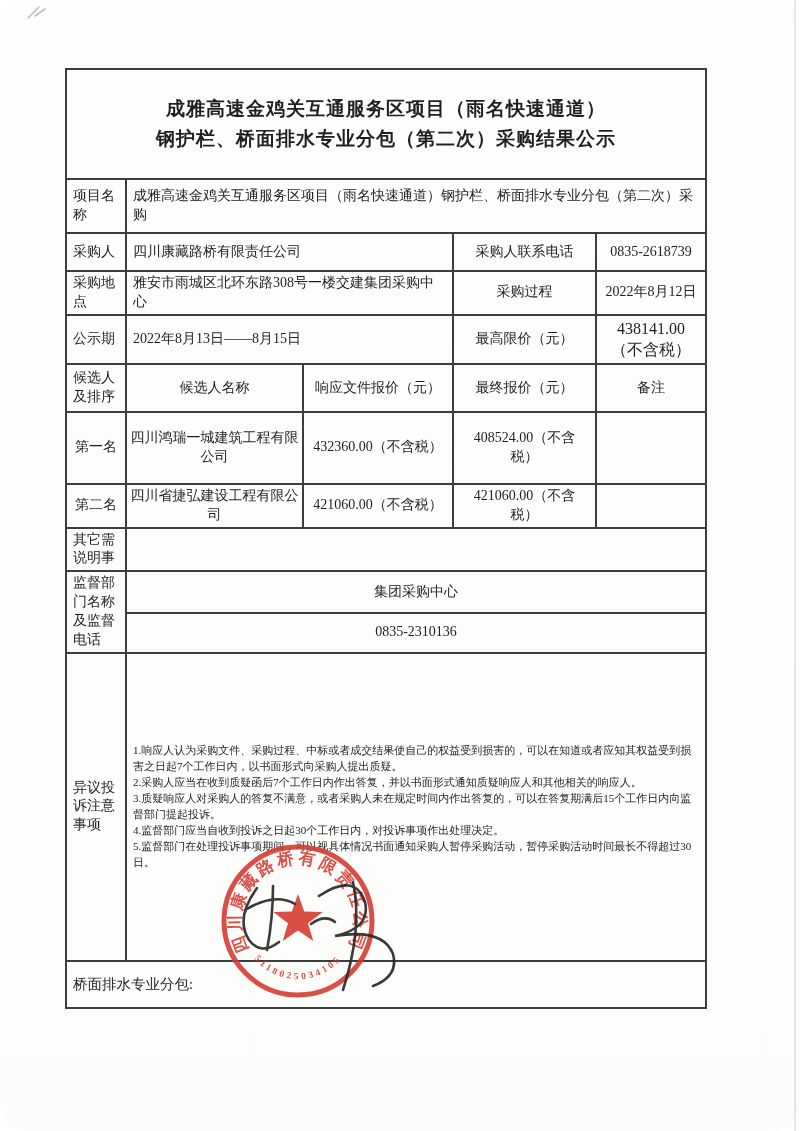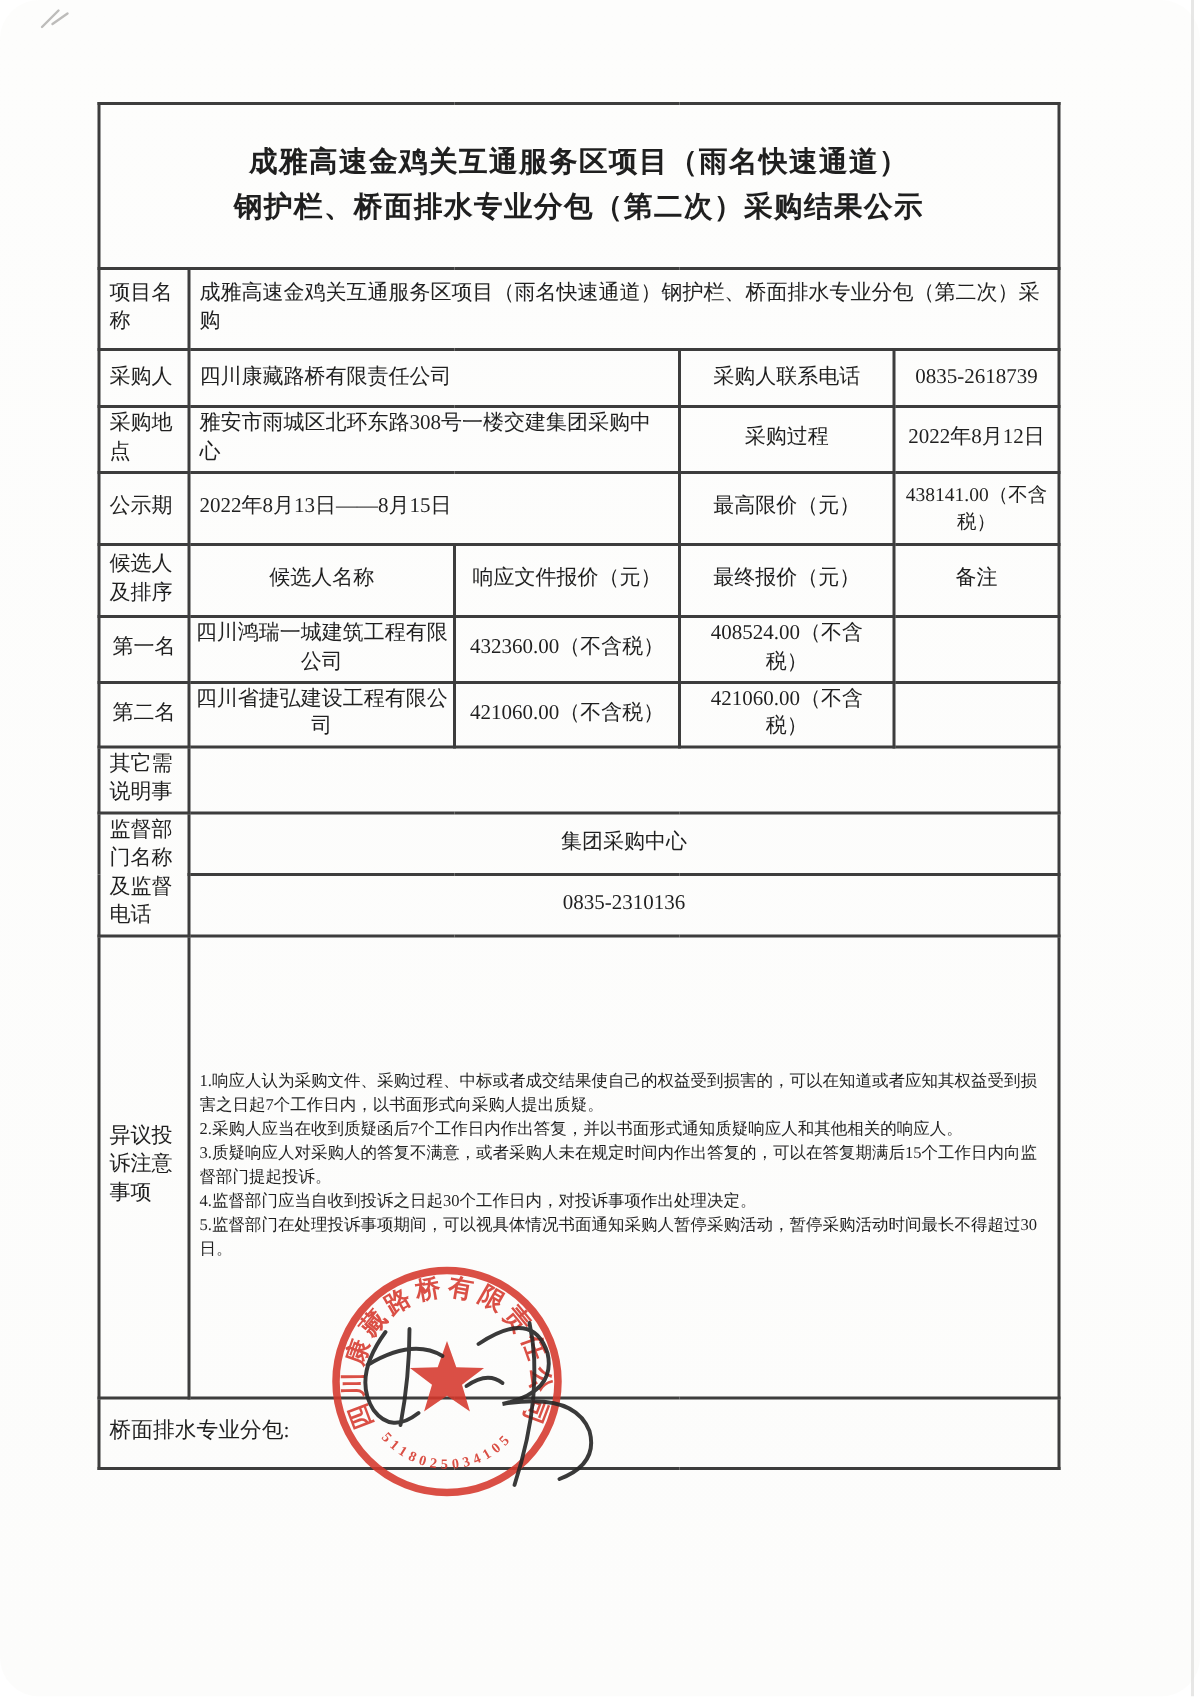--- a/index.html
+++ b/index.html
@@ -27,21 +27,21 @@
     vertical-align:middle;
     padding:2px 6px;
     word-break:break-all;
     background:transparent;
   }
   .title-cell{text-align:center;vertical-align:middle;}
   .title-line{font-weight:bold;font-size:19px;letter-spacing:1px;line-height:1.6;}
   .lbl{padding:2px 4px 2px 5px;}
   .c-center{text-align:center;}
   .c-left{text-align:left;margin-left:36px;}
-  .small-val{font-size:13px;line-height:1.35;text-align:center;padding:2px 3px;}
+  .small-val{font-size:16px;line-height:1.35;text-align:center;padding:2px 3px;}
   .notice{
     white-space:pre-line;
     font-size:11px;line-height:1.45;
     padding:4px 6px;
   }
   .sig-row td{padding-left:6px;font-size:14.5px;}
   
   .seal{position:absolute;left:219px;top:842px;width:158px;height:158px;opacity:.88;}
   .signature{position:absolute;left:215px;top:858px;width:210px;height:150px;}
 </style>
@@ -101,21 +101,21 @@
     <tr style="height:48px">
       <td class="lbl">候选人及排序</td>
       <td class="c-center">候选人名称</td>
       <td class="c-center">响应文件报价（元）</td>
       <td class="c-center">最终报价（元）</td>
       <td class="c-center">备注</td>
     </tr>
 
     <tr style="height:29px">
       <td class="c-center">第一名</td>
-      <td class="c-center" style="padding:2px 2px">四川鸿瑞一城建筑工程有限公司</td>
+      <td class="c-center" style="padding:16px 2px">四川鸿瑞一城建筑工程有限公司</td>
       <td class="c-center">432360.00（不含税）</td>
       <td class="c-center">408524.00（不含税）</td>
       <td class="c-center"></td>
     </tr>
 
     <tr style="height:42px">
       <td class="c-center">第二名</td>
       <td class="c-center" style="padding:2px 2px">四川省捷弘建设工程有限公司</td>
       <td class="c-center">421060.00（不含税）</td>
       <td class="c-center">421060.00（不含税）</td>

